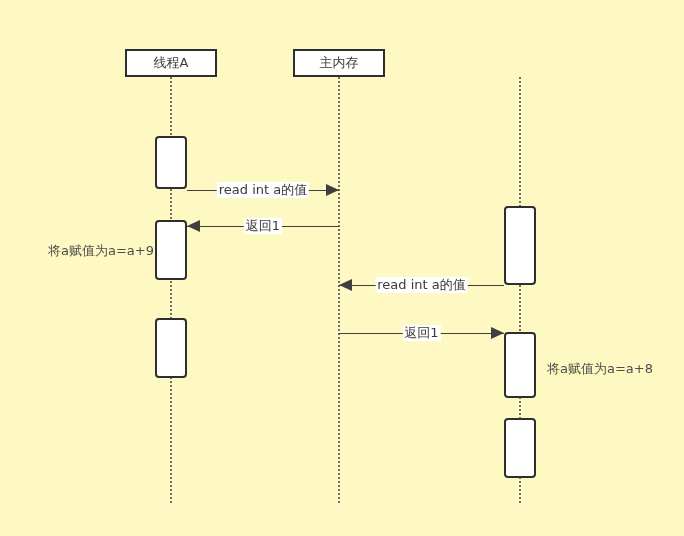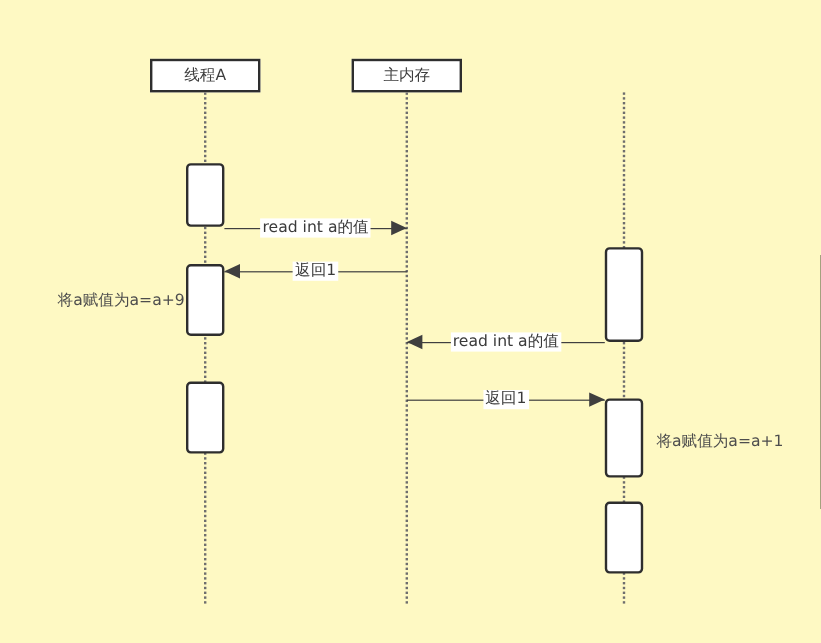--- a/index.html
+++ b/index.html
@@ -91,15 +91,15 @@
 
   <div class="arrow" style="left:339px;top:327px;width:165px">
     <div class="line"></div>
     <div class="head-right"></div>
     <span class="msg">返回1</span>
   </div>
 
 
 
   <div class="note" style="left:48px;top:243px">将a赋值为a=a+9</div>
-  <div class="note" style="left:547px;top:361px">将a赋值为a=a+1</div>
+  <div class="note" style="left:547px;top:361px">将a赋值为a=a+8</div>
 
 </div>
 
 </body></html>

